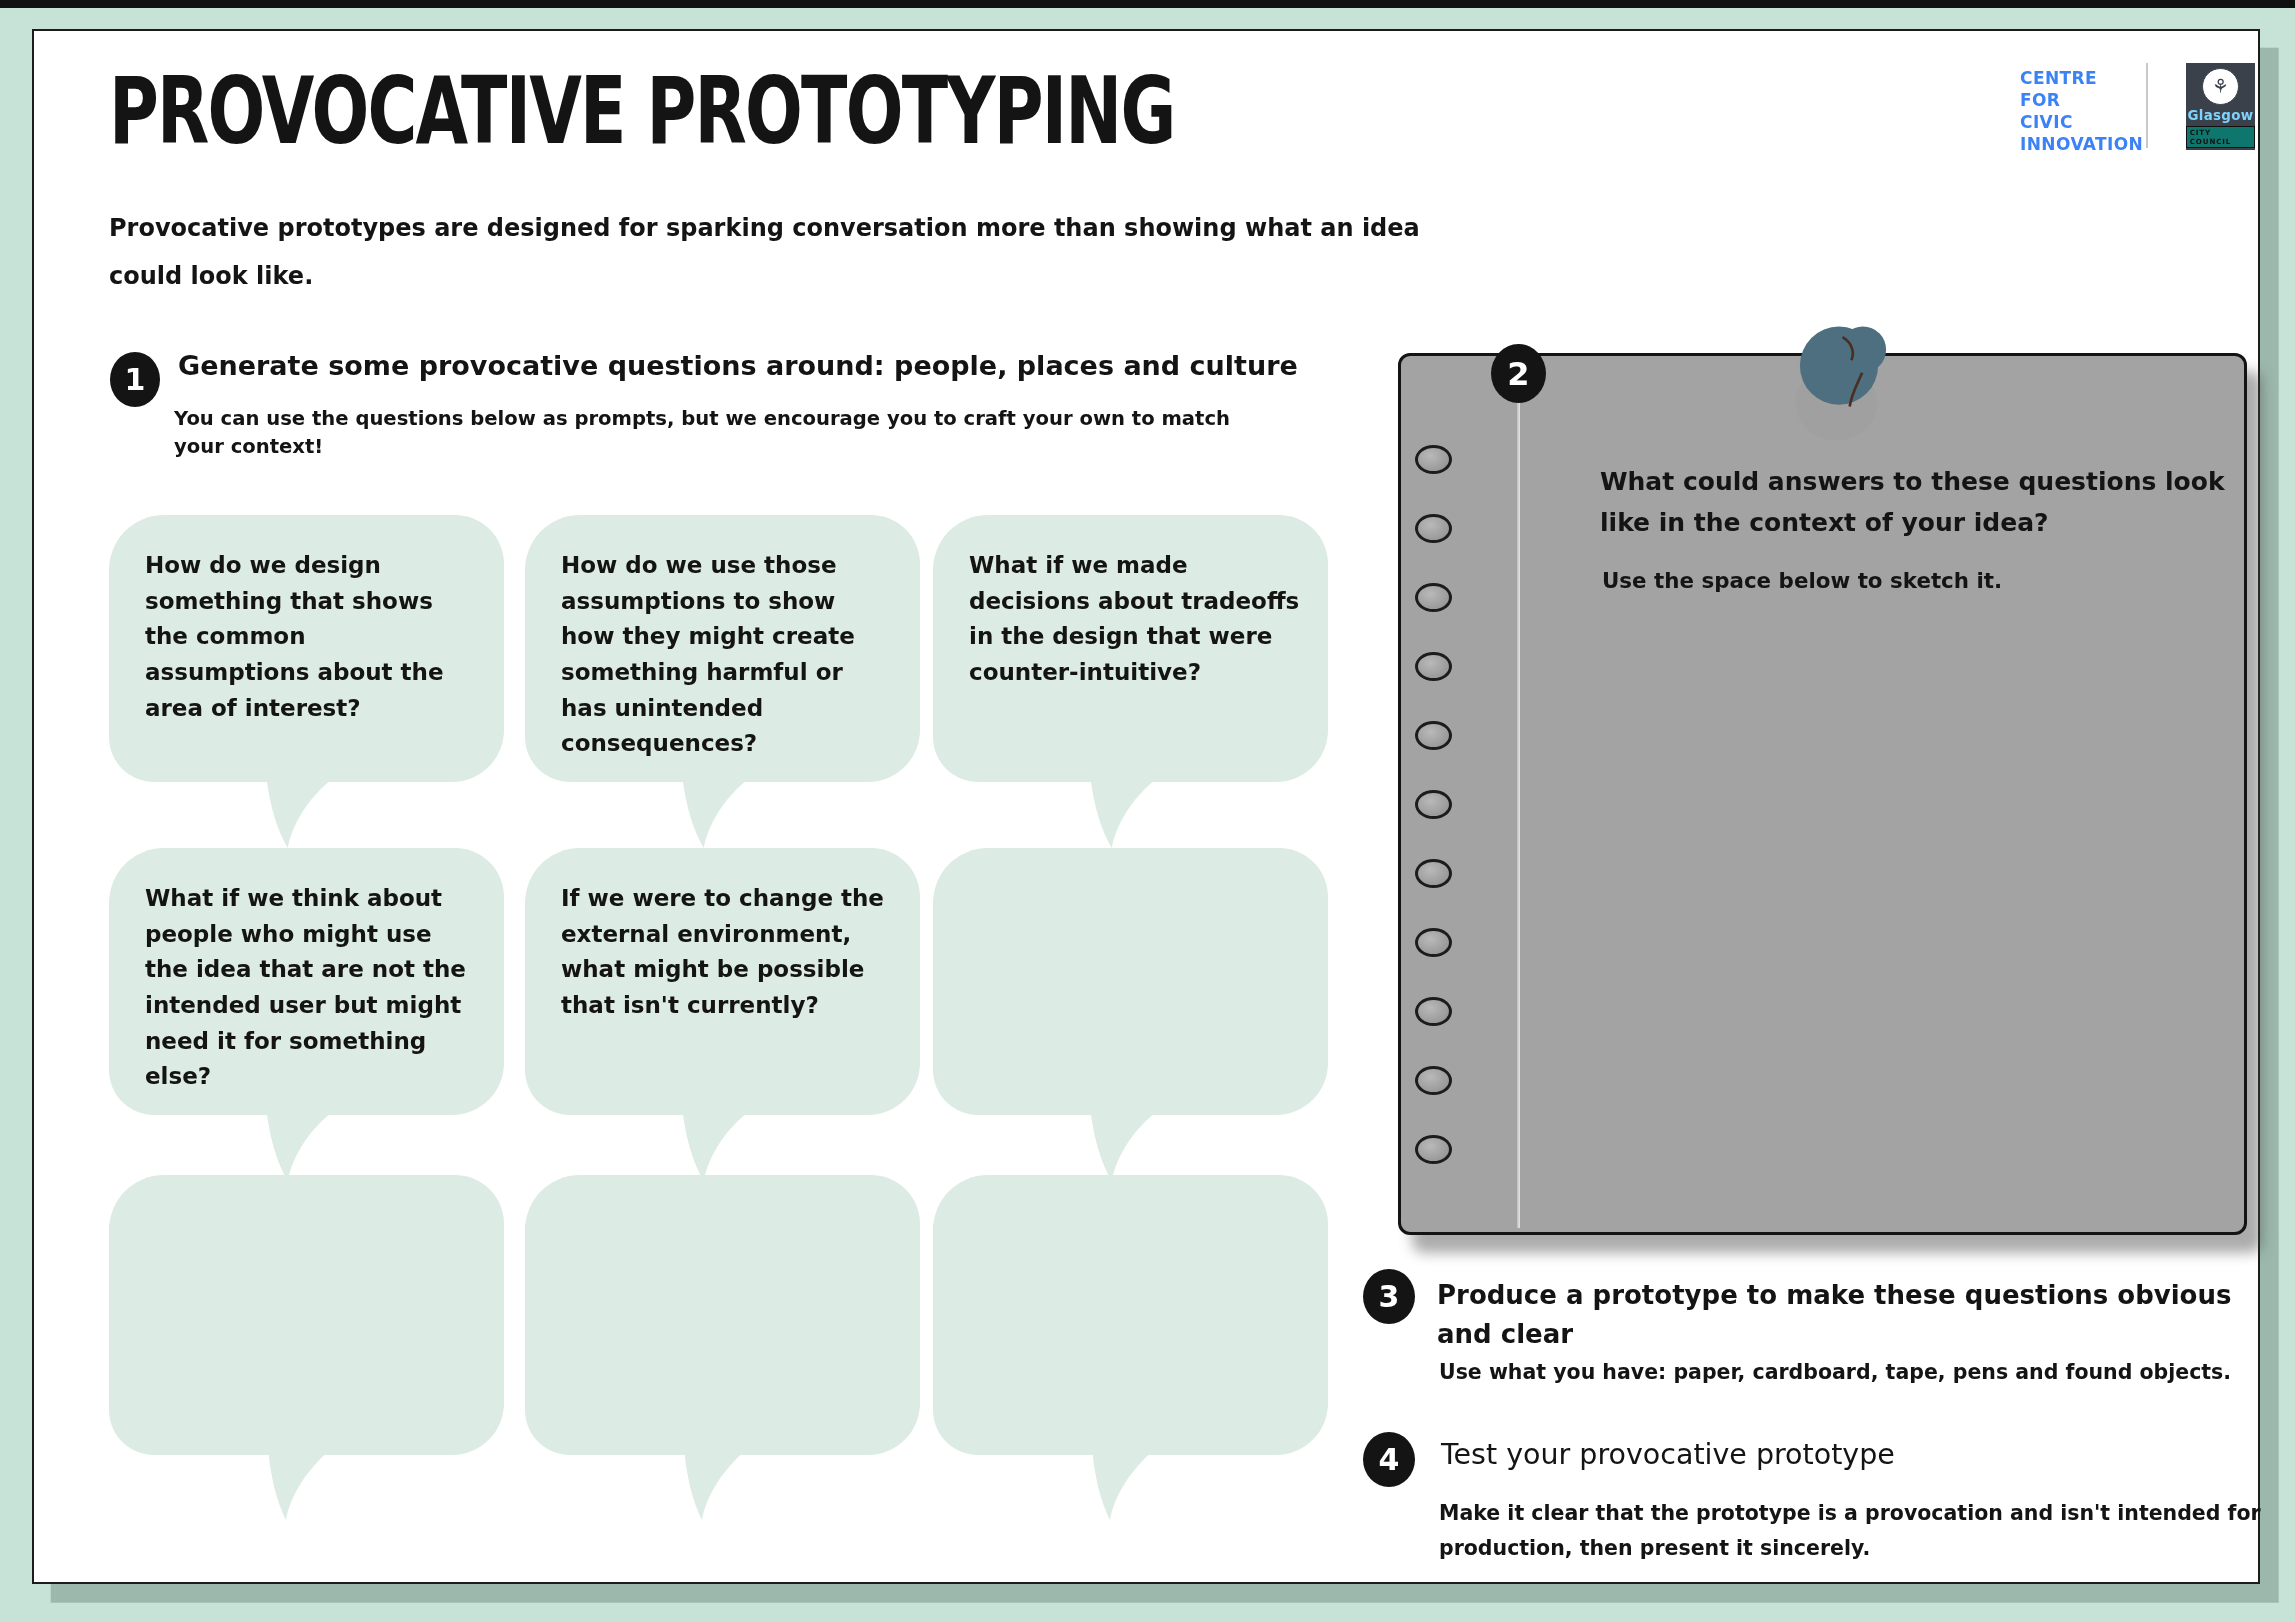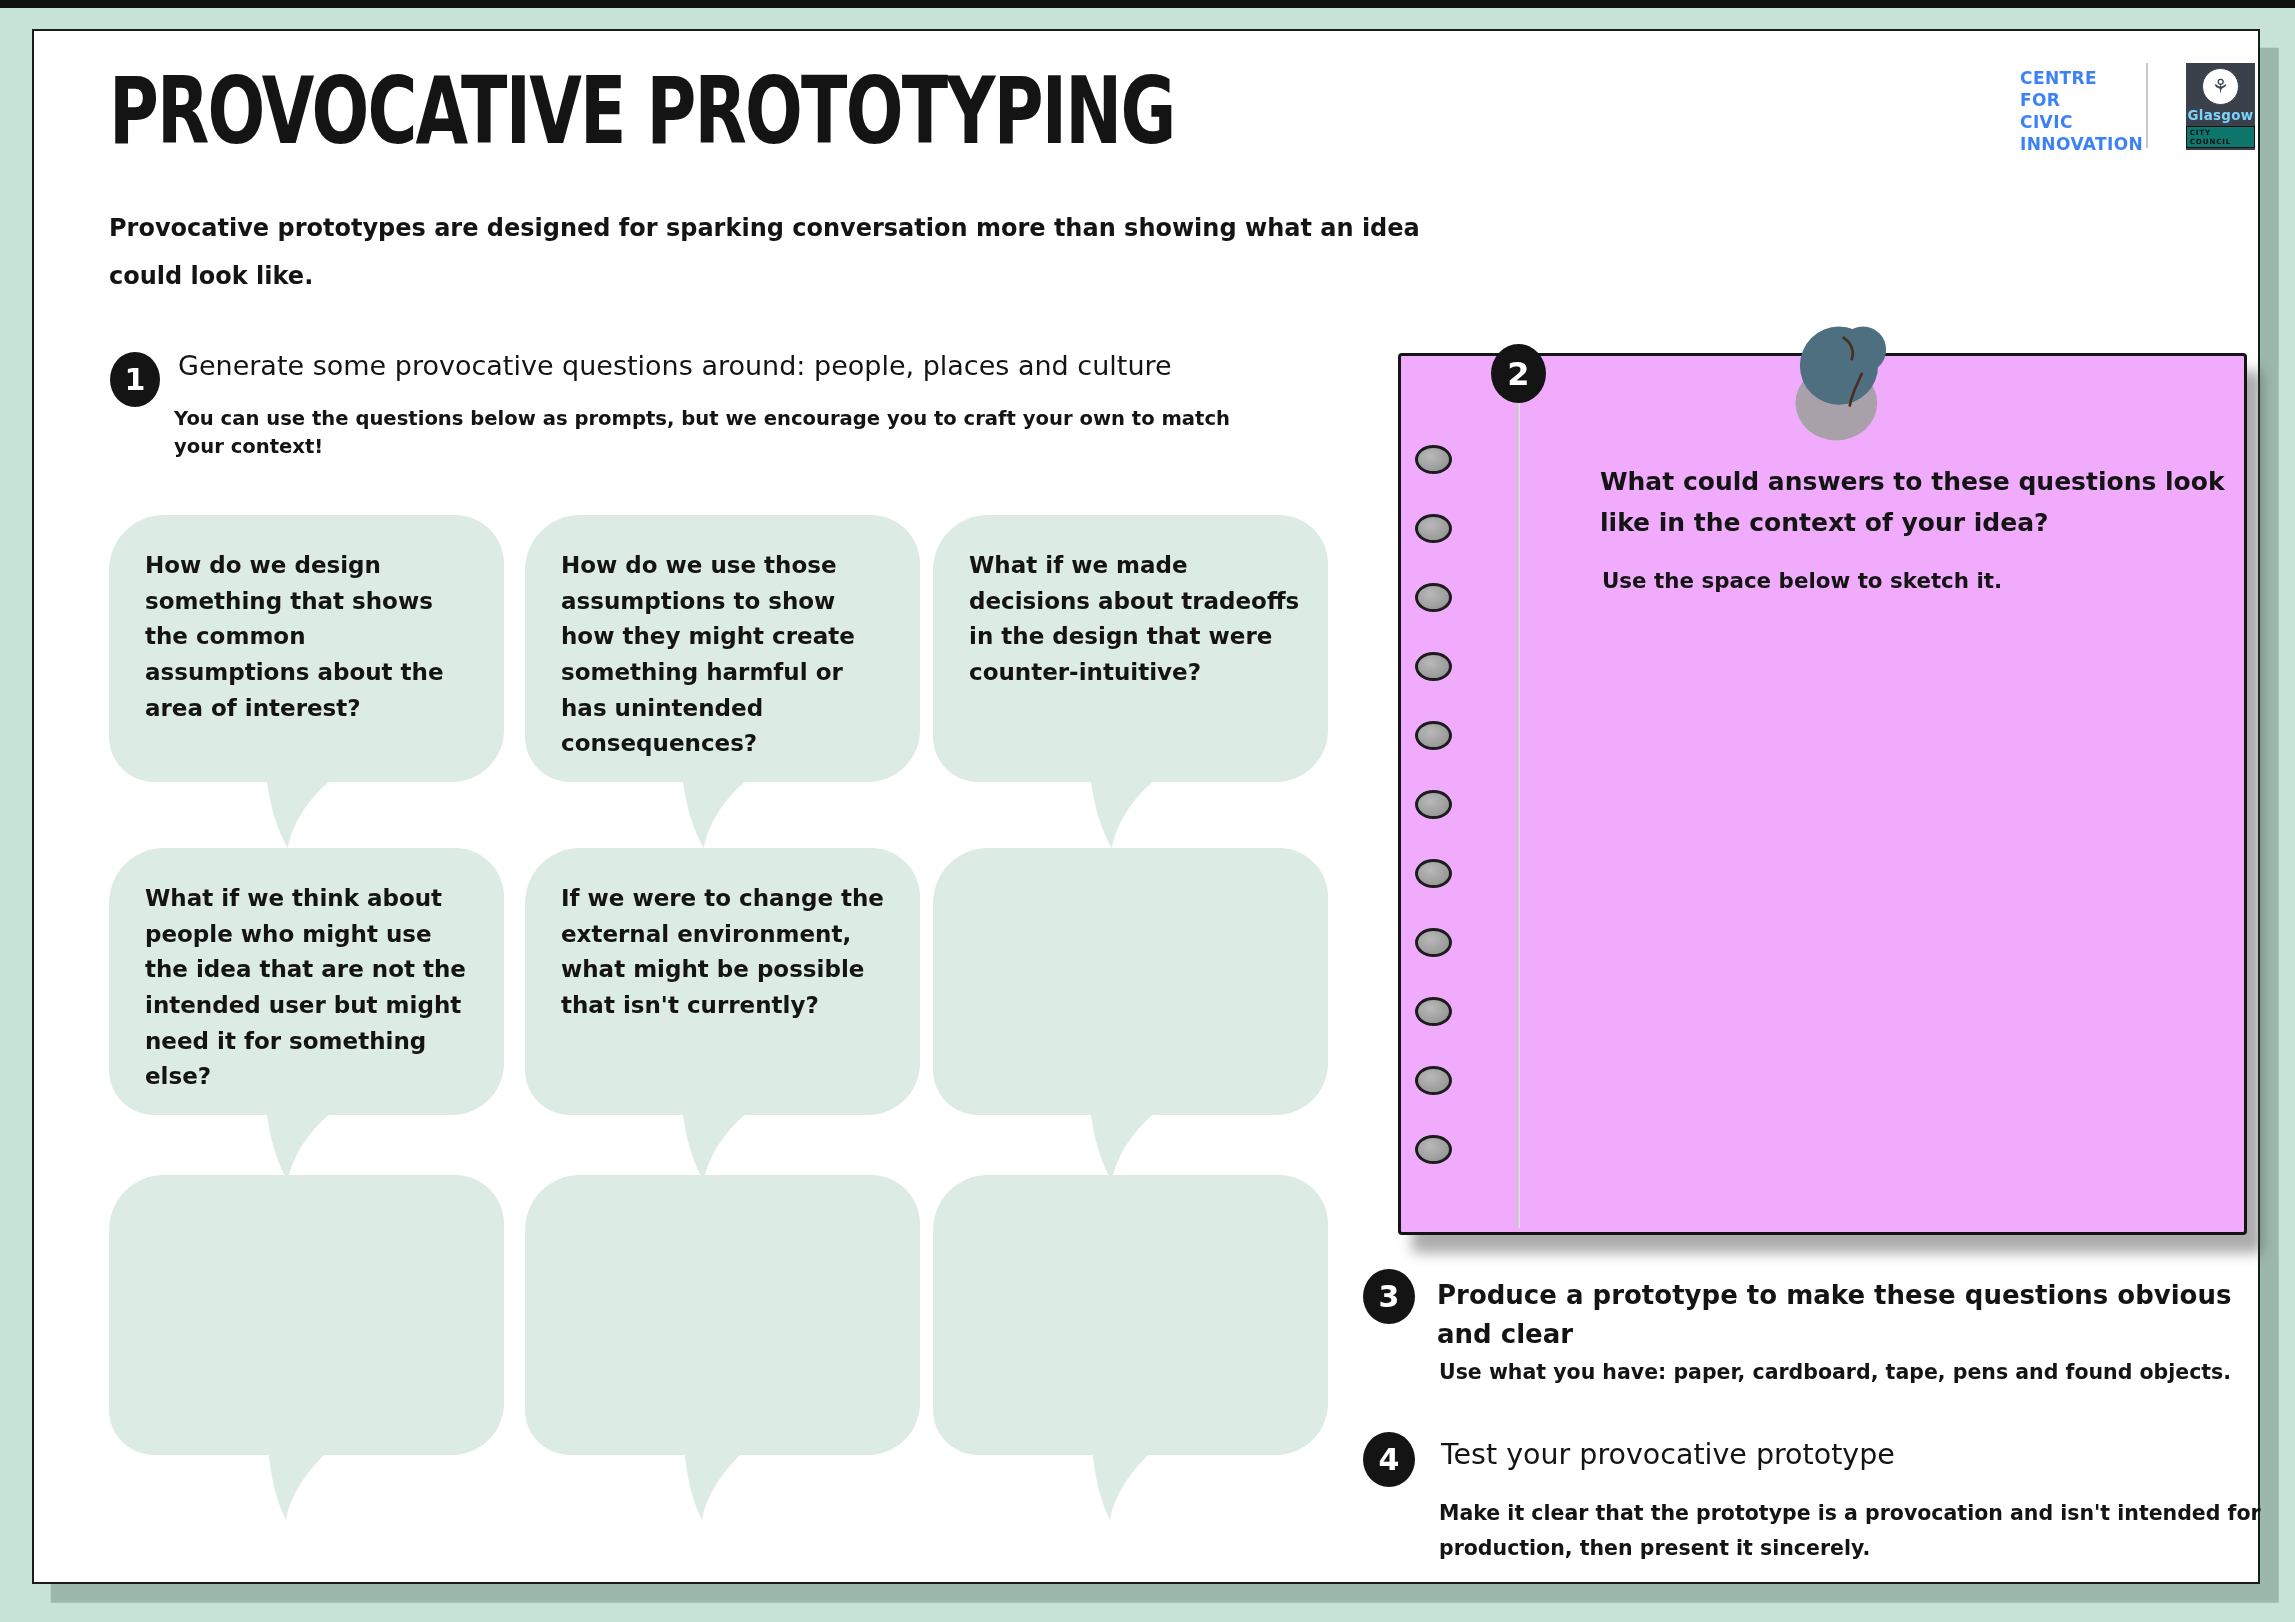--- a/index.html
+++ b/index.html
@@ -78,21 +78,21 @@
     border-radius:50%;display:flex;align-items:center;justify-content:center;
     font-weight:700;
   }
   #badge1{left:76px;top:321px;width:50px;height:55px;font-size:30px;}
   #badge2{left:1457px;top:313px;width:55px;height:59px;font-size:32px;z-index:6;}
   #badge3{left:1329px;top:1238px;width:52px;height:55px;font-size:30px;}
   #badge4{left:1329px;top:1401px;width:52px;height:55px;font-size:30px;}
   
   .s1-heading{
     position:absolute;left:144px;top:317px;width:1211px;
-    font-size:27px;font-weight:400;line-height:1.3;
+    font-size:27px;font-weight:700;line-height:1.3;
   }
   .s1-sub{
     position:absolute;left:140px;top:374px;width:1104px;
     font-size:19.6px;font-weight:700;line-height:1.45;
   }
   
   .bubble{
     position:absolute;width:395px;height:267px;
     background:var(--bubble_mint);
     border-radius:55px 49px 52px 45px;
@@ -109,21 +109,21 @@
   #bubble-3{left:75px;  top:817px;}
   #bubble-4{left:491px; top:817px;}
   #bubble-5{left:899px;top:817px;}
   #bubble-6{left:75px;  top:1144px;height:280px;}
   #bubble-7{left:491px; top:1144px;height:280px;}
   #bubble-8{left:899px;top:1144px;height:280px;}
   #bubble-6 .tail,#bubble-7 .tail,#bubble-8 .tail{top:276px;}
   
   .notepad{
     position:absolute;left:1364px;top:322px;width:849px;height:882px;
-    background:#f0abfc;border:3.6px solid #141414;border-radius:4px;
+    background:#a3a3a3;border:3.6px solid #141414;border-radius:12px;
     box-shadow:14.2px 18px 12.5px rgba(70,70,70,0.45);
     padding-left:35px;
   }
   .binder-holes{
     position:absolute;left:14.2px;top:89px;
     display:flex;flex-direction:column;gap:40px;
   }
   .hole{
     width:37px;height:29px;border-radius:50%;
     border:3.6px solid #1c1c1c;

